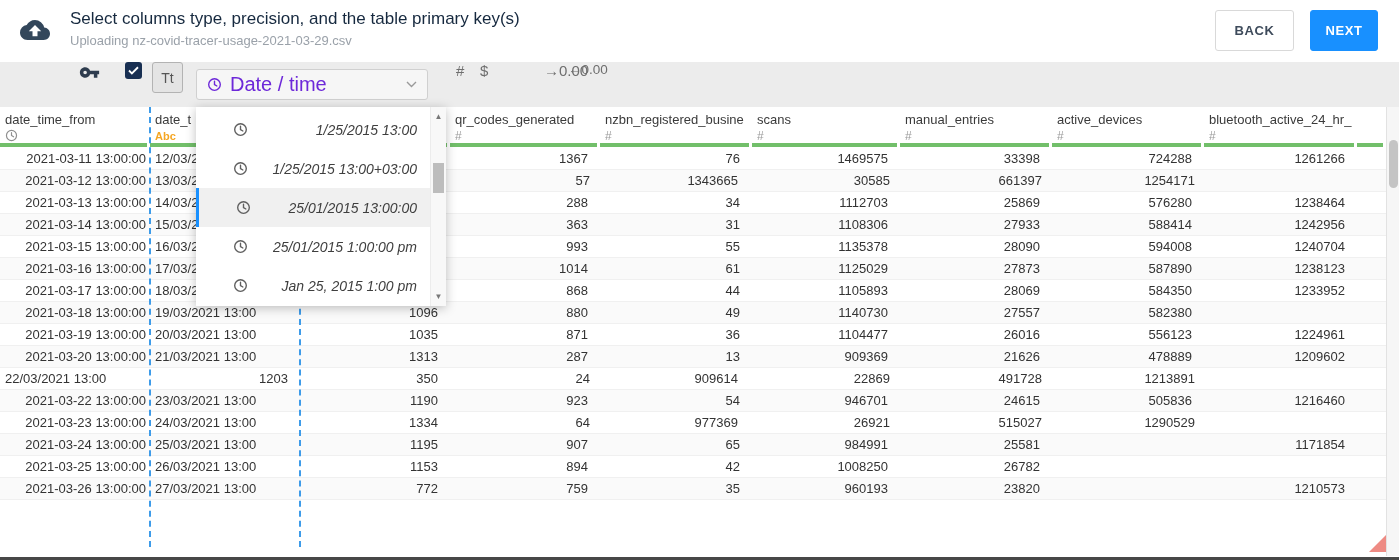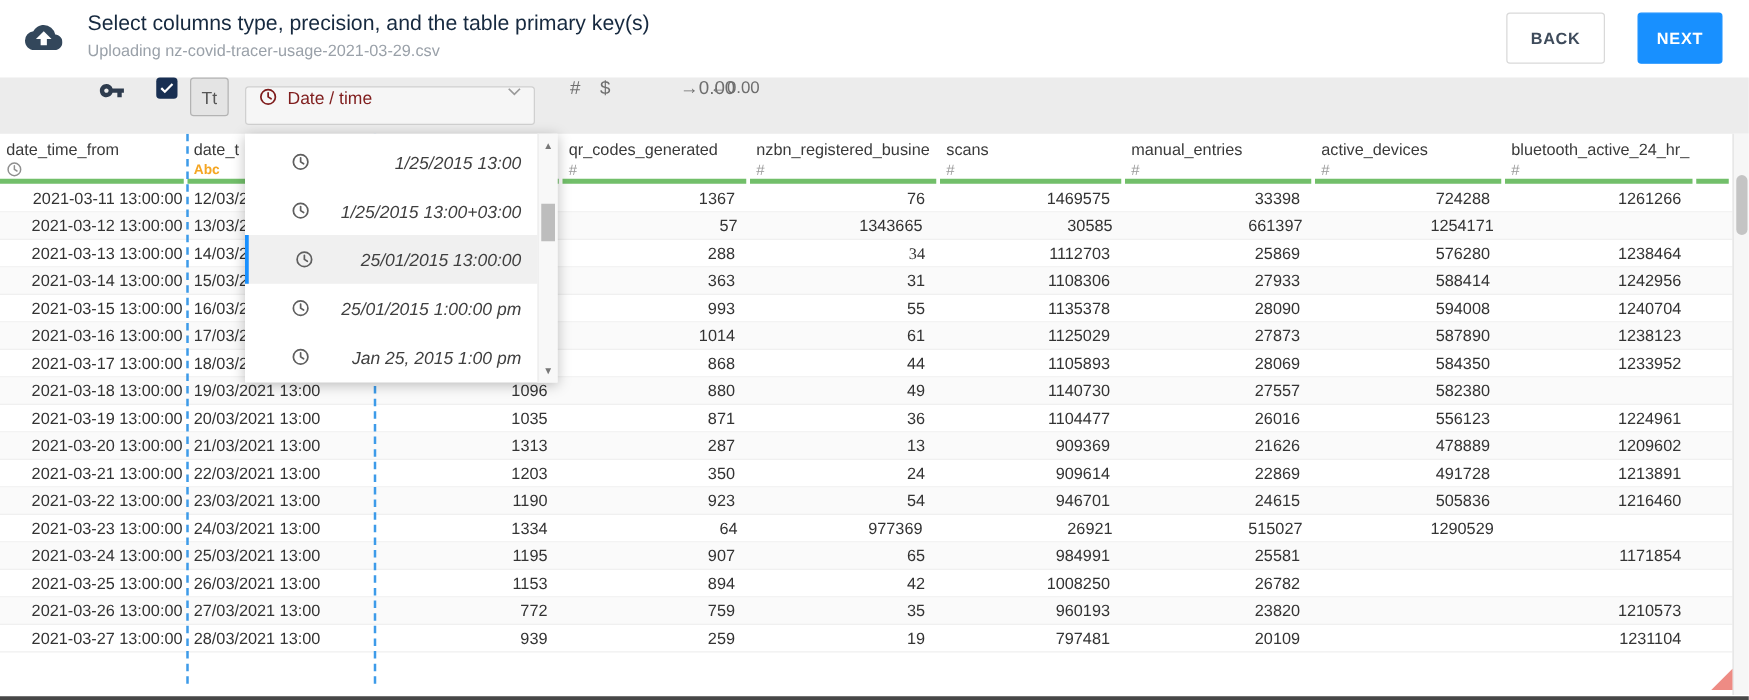--- a/index.html
+++ b/index.html
@@ -10,36 +10,36 @@
   }
 
   
   .topbar { position: absolute; top: 0; left: 0; width: 1399px; height: 62px; background: #fff; z-index: 4; }
   .upload-icon { position: absolute; left: 20px; top: 15px; width: 30px; height: 30px; }
   .title { position: absolute; left: 70px; top: 9px; font-size: 17px; color: #16293f; white-space: nowrap; }
   .subtitle { position: absolute; left: 70px; top: 33px; font-size: 13px; color: #9aa1a9; white-space: nowrap; }
   .btn { position: absolute; top: 10px; height: 41px; border-radius: 3px; font-size: 13px; font-weight: bold;
          letter-spacing: .6px; display: flex; align-items: center; justify-content: center;
          cursor: pointer; font-family: inherit; }
-  .btn-back { right: 115px; width: 79px; background: #fff; border: 1px solid #d9d9d9; color: #3e4b5b; }
+  .btn-back { right: 105px; width: 79px; background: #fff; border: 1px solid #d9d9d9; color: #3e4b5b; }
   .btn-next { right: 21px; width: 68px; background: #1890ff; border: 1px solid #1890ff; color: #fff; }
 
   
   .toolbar { position: absolute; top: 62px; left: 0; width: 1399px; height: 45px; background: #ececec; z-index: 4; }
   .tb { position: absolute; top: 0; height: 45px; display: flex; color: #6e6e6e; }
   .tb-key { left: 79px; }
   .tb-check { left: 125px; }
   .checkbox { width: 17px; height: 17px; background: #182f52; border-radius: 3px;
               display: flex; align-items: center; justify-content: center; }
   .tb-tt { left: 152px; }
   .tt-btn { width: 31px; height: 31px; border: 1px solid #b3b3b3; background: #e4e4e4; border-radius: 3px;
             display: flex; align-items: center; justify-content: center; font-size: 14px; color: #555; }
   .tb-select { position: absolute; left: 196px; top: 7px; width: 232px; height: 31px; background: #f6f6f6;
-               border: 1px solid #d0d0d0; border-radius: 3px; display: flex; 
-               padding: 0 10px; color: #7f1d1d; font-size: 14px; cursor: pointer; }
+               border: 1px solid #d0d0d0; border-radius: 3px; display: flex; align-items: center;
+               padding: 0 10px; color: #6d28d9; font-size: 20px; cursor: pointer; }
   .tb-select .sel-val { margin-left: 8px; }
   .tb-select .chev { margin-left: auto; display: flex; }
   .tb-hash { left: 456px; font-size: 15px; }
   .tb-dollar { left: 480px; font-size: 15px; }
   .tb-inc { left: 544px; font-size: 15px; }
   .tb-dec { left: 568px; font-size: 13.5px; }
   .clk { width: 15px; height: 15px; flex: none; }
 
   
   .grid-header { position: absolute; top: 107px; left: 0; width: 1386px; height: 41px; display: flex;
@@ -220,21 +220,21 @@
       <div class="cell align-right c6" style="width: 152px;">30585</div>
       <div class="cell align-right c7" style="width: 152px;">661397</div>
       <div class="cell align-right c8" style="width: 153px;">1254171</div>
       <div class="cell align-right c9" style="width: 29px;"></div>
     </div>
     <div class="row">
       <div class="cell align-right c0" style="width: 150px;">2021-03-13 13:00:00</div>
       <div class="cell align-left c1" style="width: 150px;">14/03/2021 13:00</div>
       <div class="cell align-right c2" style="width: 150px;"></div>
       <div class="cell align-right c3" style="width: 150px;">288</div>
-      <div class="cell align-right c4" style="width: 152px; font-family: Liberation Serif, serif;">34</div>
+      <div class="cell align-right c4" style="width: 152px;">34</div>
       <div class="cell align-right c5" style="width: 148px;">1112703</div>
       <div class="cell align-right c6" style="width: 152px;">25869</div>
       <div class="cell align-right c7" style="width: 152px;">576280</div>
       <div class="cell align-right c8" style="width: 153px;">1238464</div>
       <div class="cell align-right c9" style="width: 29px;"></div>
     </div>
     <div class="row">
       <div class="cell align-right c0" style="width: 150px;">2021-03-14 13:00:00</div>
       <div class="cell align-left c1" style="width: 150px;">15/03/2021 13:00</div>
       <div class="cell align-right c2" style="width: 150px;"></div>
@@ -311,21 +311,20 @@
       <div class="cell align-right c2" style="width: 150px;">1313</div>
       <div class="cell align-right c3" style="width: 150px;">287</div>
       <div class="cell align-right c4" style="width: 152px;">13</div>
       <div class="cell align-right c5" style="width: 148px;">909369</div>
       <div class="cell align-right c6" style="width: 152px;">21626</div>
       <div class="cell align-right c7" style="width: 152px;">478889</div>
       <div class="cell align-right c8" style="width: 153px;">1209602</div>
       <div class="cell align-right c9" style="width: 29px;"></div>
     </div>
     <div class="row">
-      <div class="cell align-right c0" style="width: 150px;">2021-03-21 13:00:00</div>
       <div class="cell align-left c1" style="width: 150px;">22/03/2021 13:00</div>
       <div class="cell align-right c2" style="width: 150px;">1203</div>
       <div class="cell align-right c3" style="width: 150px;">350</div>
       <div class="cell align-right c4" style="width: 152px;">24</div>
       <div class="cell align-right c5" style="width: 148px;">909614</div>
       <div class="cell align-right c6" style="width: 152px;">22869</div>
       <div class="cell align-right c7" style="width: 152px;">491728</div>
       <div class="cell align-right c8" style="width: 153px;">1213891</div>
       <div class="cell align-right c9" style="width: 29px;"></div>
     </div>
@@ -381,32 +380,20 @@
       <div class="cell align-left c1" style="width: 150px;">27/03/2021 13:00</div>
       <div class="cell align-right c2" style="width: 150px;">772</div>
       <div class="cell align-right c3" style="width: 150px;">759</div>
       <div class="cell align-right c4" style="width: 152px;">35</div>
       <div class="cell align-right c5" style="width: 148px;">960193</div>
       <div class="cell align-right c6" style="width: 152px;">23820</div>
       <div class="cell align-right c7" style="width: 152px;"></div>
       <div class="cell align-right c8" style="width: 153px;">1210573</div>
       <div class="cell align-right c9" style="width: 29px;"></div>
     </div>
-    <div class="row">
-      <div class="cell align-right c0" style="width: 150px;">2021-03-27 13:00:00</div>
-      <div class="cell align-left c1" style="width: 150px;">28/03/2021 13:00</div>
-      <div class="cell align-right c2" style="width: 150px;">939</div>
-      <div class="cell align-right c3" style="width: 150px;">259</div>
-      <div class="cell align-right c4" style="width: 152px;">19</div>
-      <div class="cell align-right c5" style="width: 148px;">797481</div>
-      <div class="cell align-right c6" style="width: 152px;">20109</div>
-      <div class="cell align-right c7" style="width: 152px;"></div>
-      <div class="cell align-right c8" style="width: 153px;">1231104</div>
-      <div class="cell align-right c9" style="width: 29px;"></div>
-    </div>
   </div>
 
 <div class="dash dash-a"></div>
 <div class="dash dash-b"></div>
 
 <div class="dd-panel">
   <div class="dd-list">
       <div class="dd-item">
         <svg class="clk" viewBox="0 0 24 24">
           <circle cx="12" cy="12" r="9.3" fill="none" stroke="currentColor" stroke-width="2.2"></circle>

